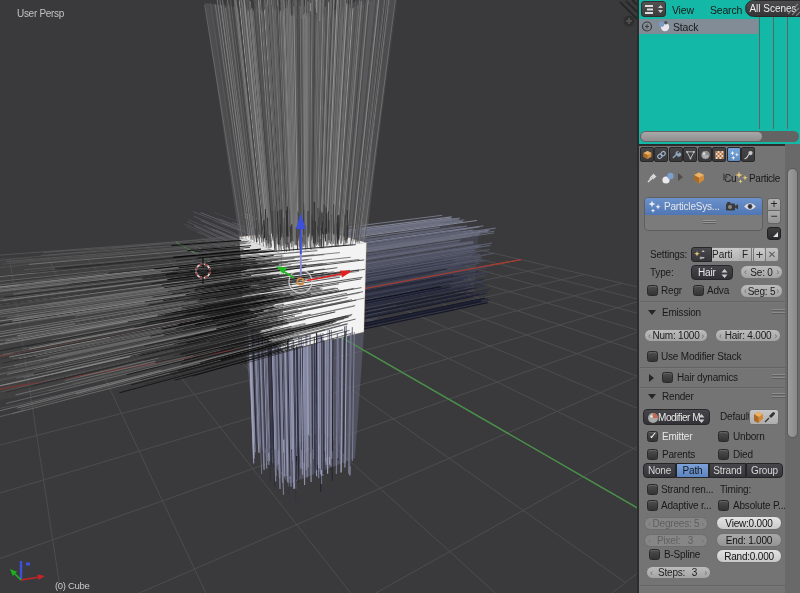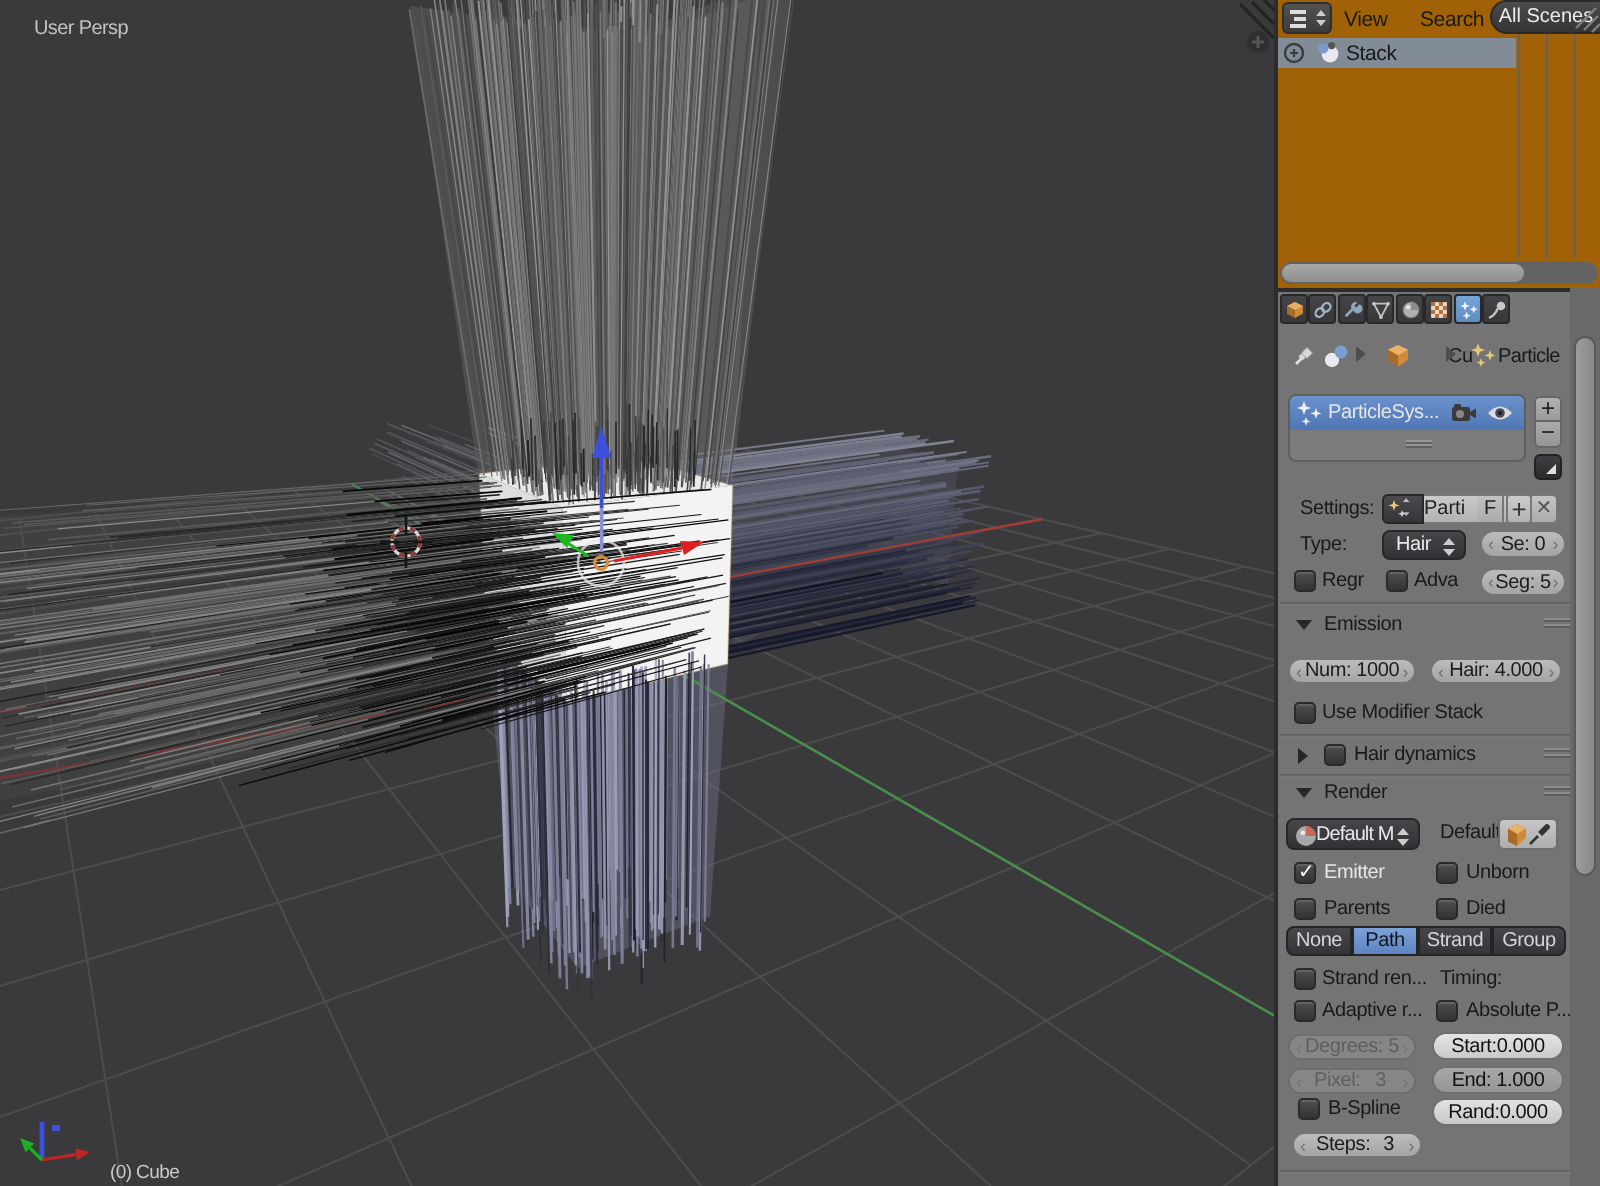--- a/index.html
+++ b/index.html
@@ -1508,21 +1508,21 @@
         <g stroke="#232323" stroke-width="1.6">
           <line x1="620" y1="2" x2="637" y2="19"></line>
           <line x1="626" y1="1" x2="637" y2="12"></line>
           <line x1="632" y1="0" x2="637" y2="5"></line>
         </g>
         <circle cx="629" cy="21" r="5.5" fill="#2f2f2f" opacity="0.9"></circle>
         <path d="M626 21h6M629 18v6" stroke="#555558" stroke-width="1.6"></path>
       </svg></div>
 <div id="vborder"></div>
 <div id="side">
-      <div class="abs" style="left:0;top:0;width:161px;height:144px;background:#a16207">
+      <div class="abs" style="left:0;top:0;width:161px;height:144px;background:#14b8a6">
         <div class="abs" style="left:2px;top:1px;width:25px;height:16px;background:linear-gradient(#525252,#3c3c3c);border:1px solid #2e2e2e;border-radius:3px">
 <svg width="23" height="14">
             <rect x="3" y="3" width="8" height="2" fill="#ddd"></rect>
             <rect x="5" y="6.5" width="6" height="2" fill="#ddd"></rect>
             <rect x="3" y="10" width="8" height="2" fill="#ddd"></rect>
             <path d="M16 6l2.5-3 2.5 3zM16 8l2.5 3 2.5-3z" fill="#ccc"></path>
           </svg></div>
         <div class="lbl" style="left:33px;top:4px;font-size:10.5px">View</div>
         <div class="lbl" style="left:71px;top:4px;font-size:10.5px">Search</div>
         <div class="abs" style="left:106px;top:0px;width:56px;height:17px;background:linear-gradient(#4c4c4e,#343436);border:1px solid #2a2a2a;border-radius:9px 0 0 9px;font-size:10px;color:#ececec;text-align:center;line-height:16px">All Scenes</div>
@@ -1697,21 +1697,21 @@
         <div class="sep" style="top:243px"></div>
         <div class="tri-d" style="left:9px;top:250px"></div>
         <div class="lbl" style="left:23px;top:247px">Render</div>
         <div class="dots" style="left:133px;top:249px"></div>
         <div class="ddk" style="left:4px;top:265px;width:67px;height:16px">
           <svg style="position:absolute;left:3px;top:2px" width="12" height="12">
             <circle cx="6" cy="6" r="5" fill="#a8a8a8"></circle>
             <path d="M6 1a5 5 0 015 5L6 6z" fill="#c56a50"></path>
             <circle cx="4.4" cy="4.4" r="1.2" fill="#e8e8e8"></circle>
           </svg>
-          <span style="position:absolute;left:14px;top:2px;font-size:10px;letter-spacing:-0.45px">Default M</span>
+          <span style="position:absolute;left:14px;top:2px;font-size:10px;letter-spacing:-0.45px">Modifier M</span>
           <svg style="position:absolute;right:3px;top:3px" width="9" height="11">
             <path d="M1.5 4.5L4.5 1l3 3.5zM1.5 6.5L4.5 10l3-3.5z" fill="#ccc"></path>
           </svg>
         </div>
         <div class="lbl" style="left:81px;top:267px">Default</div>
         <div class="abs" style="left:110px;top:265px;width:30px;height:16px;background:linear-gradient(#c6c6c6,#aeaeae);border:1px solid #6f6f6f;border-radius:3px">
           <svg style="position:absolute;left:2px;top:1px" width="13" height="13">
             <path d="M6.5 1l4.5 2.2v4.6L6.5 12 2 9.8V3.2z" fill="#cf8a3c"></path>
             <path d="M6.5 1l4.5 2.2L6.5 6 2 3.2z" fill="#eab169"></path>
             <path d="M6.5 6v6L2 9.8V3.2z" fill="#a86a28"></path>
@@ -1734,21 +1734,21 @@
         <div class="seg" style="left:70px;top:319px;width:37px;height:15px;line-height:14px">Strand</div>
         <div class="seg" style="left:107px;top:319px;width:37px;height:15px;line-height:14px;border-radius:0 4px 4px 0">Group</div>
         <div class="chk" style="left:8px;top:340px"></div>
         <div class="lbl" style="left:22px;top:340px">Strand ren...</div>
         <div class="lbl" style="left:81px;top:340px">Timing:</div>
         <div class="chk" style="left:8px;top:356px"></div>
         <div class="lbl" style="left:22px;top:356px">Adaptive r...</div>
         <div class="chk" style="left:79px;top:356px"></div>
         <div class="lbl" style="left:94px;top:356px">Absolute P...</div>
         <div class="pill dis" style="left:5px;top:373px;width:64px;height:13px;line-height:12px"><span class="la">‹</span>Degrees: 5<span class="ra">›</span></div>
-        <div class="fld" style="left:77px;top:372px;width:66px;height:14px;line-height:13px;background:linear-gradient(#e4e4e4,#cacaca)">Start:0.000</div>
+        <div class="fld" style="left:77px;top:372px;width:66px;height:14px;line-height:13px;background:linear-gradient(#e4e4e4,#cacaca)">View:0.000</div>
         <div class="pill dis" style="left:5px;top:390px;width:64px;height:13px;line-height:12px">
           <span class="la">‹</span>
           <span style="position:absolute;left:12px">Pixel:</span>
           <span style="position:absolute;right:14px">3</span>
           <span class="ra">›</span>
         </div>
         <div class="fld" style="left:77px;top:389px;width:66px;height:14px;line-height:13px;background:linear-gradient(#a8a8a8,#959595)">End:  1.000</div>
         <div class="chk" style="left:10px;top:405px"></div>
         <div class="lbl" style="left:25px;top:405px">B-Spline</div>
         <div class="fld" style="left:77px;top:405px;width:66px;height:14px;line-height:13px;background:linear-gradient(#e2e2e2,#c8c8c8)">Rand:0.000</div>

